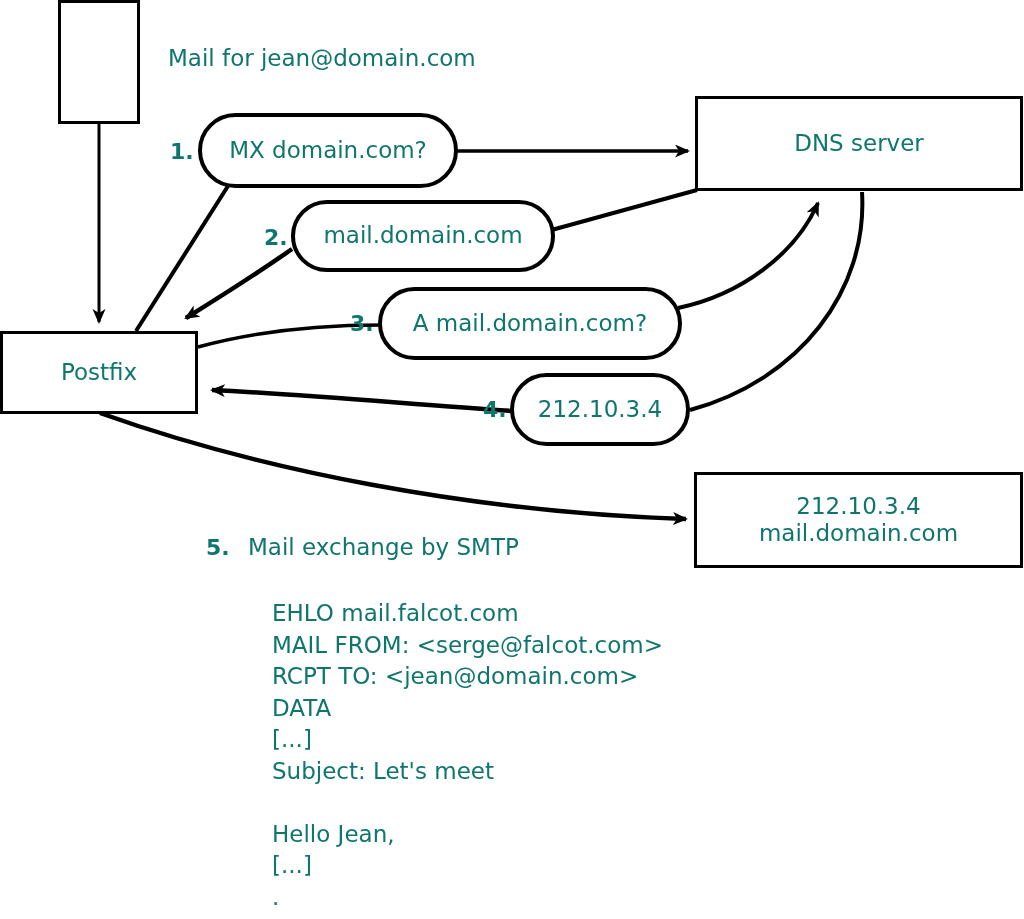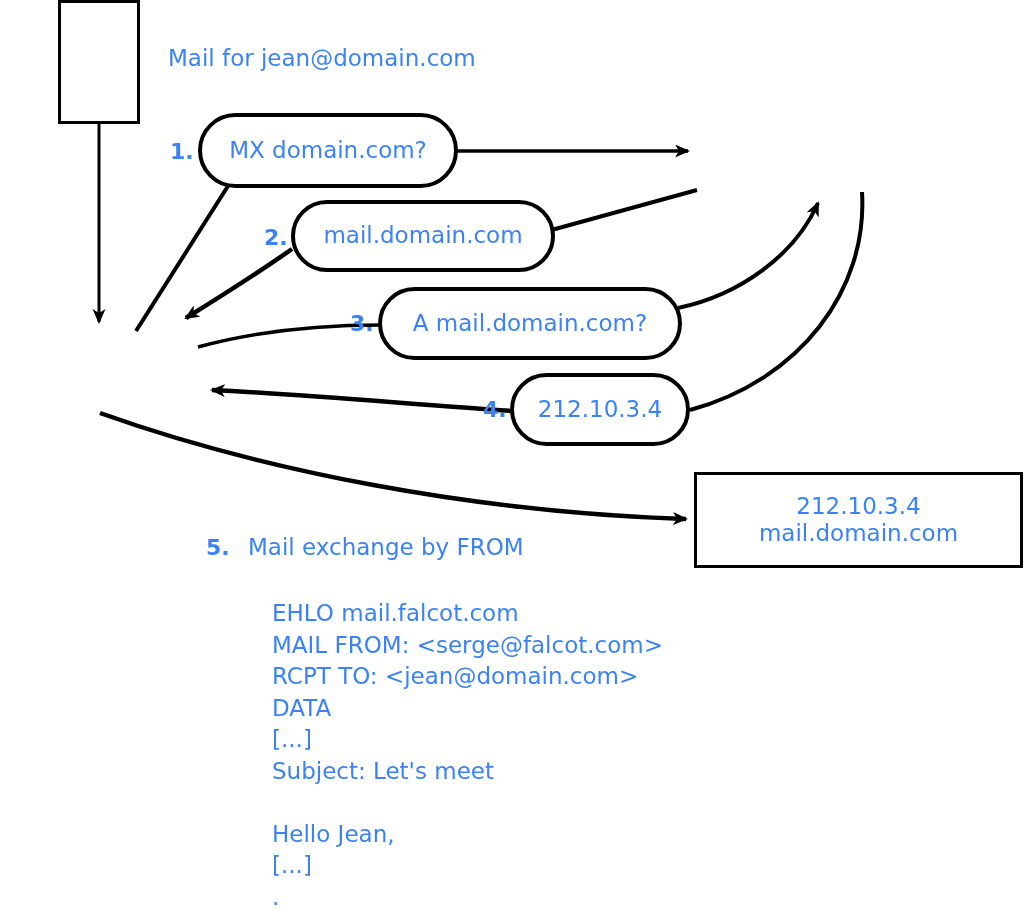--- a/index.html
+++ b/index.html
@@ -7,21 +7,21 @@
     padding: 0;
     background: #ffffff;
   }
   #stage {
     position: relative;
     width: 1024px;
     height: 919px;
     background: #ffffff;
     overflow: hidden;
     font-family: "DejaVu Sans", sans-serif;
-    color: #3b82f6;
+    color: #0f766e;
   }
   #wires {
     position: absolute;
     left: 0;
     top: 0;
     width: 1024px;
     height: 919px;
   }
   .node {
     position: absolute;
@@ -101,21 +101,27 @@
 
     <path d="M 100 413 C 260 470 470 512 686 519" fill="none" stroke="#000000" stroke-width="4.5" marker-end="url(#ahbig)"></path>
   </svg>
 
   <div class="node rect" style="left:58px; top:0px; width:82px; height:124px;">
     <span class="node-label"></span>
   </div>
 
   <div class="freetext" style="left:168px; top:45px;">Mail for jean@domain.com</div>
 
+  <div class="node rect" style="left:0px; top:331px; width:198px; height:83px;">
+    <span class="node-label">Postfix</span>
+  </div>
 
+  <div class="node rect" style="left:695px; top:96px; width:328px; height:95px;">
+    <span class="node-label">DNS server</span>
+  </div>
 
   <div class="node rect" style="left:694px; top:472px; width:329px; height:96px;">
     <span class="node-label">212.10.3.4
 mail.domain.com</span>
   </div>
 
   <div class="steplabel" style="left:170px; top:139px;">1.</div>
   <div class="node pill" style="left:198px; top:113px; width:260px; height:75px;">
     <span class="node-label">MX domain.com?</span>
   </div>
@@ -129,21 +135,21 @@
   <div class="node pill" style="left:378px; top:287px; width:304px; height:73px;text-align:right;">
     <span class="node-label">A mail.domain.com?</span>
   </div>
 
   <div class="steplabel" style="left:483px; top:397px;">4.</div>
   <div class="node pill" style="left:510px; top:373px; width:180px; height:73px;">
     <span class="node-label">212.10.3.4</span>
   </div>
 
   <div class="steplabel" style="left:206px; top:535px;">5.</div>
-  <div class="smtp-heading" style="left:248px; top:534px;">Mail exchange by FROM</div>
+  <div class="smtp-heading" style="left:248px; top:534px;">Mail exchange by SMTP</div>
 
   <div class="smtp-body" style="left:248px; top:598px;margin-left:24px;">EHLO mail.falcot.com
 MAIL FROM: &lt;serge@falcot.com&gt;
 RCPT TO: &lt;jean@domain.com&gt;
 DATA
 [...]
 Subject: Let's meet
 
 Hello Jean,
 [...]

